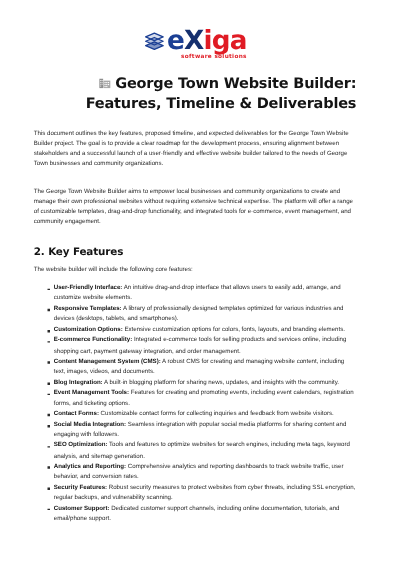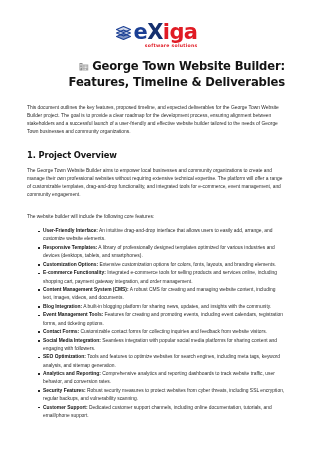--- a/index.html
+++ b/index.html
@@ -187,25 +187,25 @@
           <rect x="9.2" y="12.4" width="1.8" height="1.8" fill="#fff"></rect>
           <rect x="12" y="12.4" width="1.8" height="1.8" fill="#fff"></rect>
           <rect x="14.8" y="12.4" width="1.8" height="1.8" fill="#fff"></rect>
           <rect x="9.2" y="15.6" width="1.8" height="1.8" fill="#fff"></rect>
           <rect x="12" y="15.6" width="1.8" height="1.8" fill="#fff"></rect>
         </svg></span><span>George Town Website Builder: Features, Timeline &amp; Deliverables</span></h1>
 
   <p class="intro">This document outlines the key features, proposed timeline, and expected deliverables for the George Town Website Builder project. The goal is to provide a clear roadmap for the development process, ensuring alignment between stakeholders and a successful launch of a user-friendly and effective website builder tailored to the needs of George Town businesses and community organizations.</p>
 
   <div class="section">
-    <h2 class="section-heading">1. Project Overview</h2>
     <p class="section-intro">The George Town Website Builder aims to empower local businesses and community organizations to create and manage their own professional websites without requiring extensive technical expertise. The platform will offer a range of customizable templates, drag-and-drop functionality, and integrated tools for e-commerce, event management, and community engagement.</p>
   </div>
 
   <div class="section">
+    <h2 class="section-heading">2. Key Features</h2>
     <p class="section-intro">The website builder will include the following core features:</p>
     <ul class="features-list">
         <li class="feature-item"><span class="feature-term">User-Friendly Interface:</span><span> An intuitive drag-and-drop interface that allows users to easily add, arrange, and customize website elements.</span></li>
         <li class="feature-item"><span class="feature-term">Responsive Templates:</span><span> A library of professionally designed templates optimized for various industries and devices (desktops, tablets, and smartphones).</span></li>
         <li class="feature-item"><span class="feature-term">Customization Options:</span><span> Extensive customization options for colors, fonts, layouts, and branding elements.</span></li>
         <li class="feature-item"><span class="feature-term">E-commerce Functionality:</span><span> Integrated e-commerce tools for selling products and services online, including shopping cart, payment gateway integration, and order management.</span></li>
         <li class="feature-item"><span class="feature-term">Content Management System (CMS):</span><span> A robust CMS for creating and managing website content, including text, images, videos, and documents.</span></li>
         <li class="feature-item"><span class="feature-term">Blog Integration:</span><span> A built-in blogging platform for sharing news, updates, and insights with the community.</span></li>
         <li class="feature-item"><span class="feature-term">Event Management Tools:</span><span> Features for creating and promoting events, including event calendars, registration forms, and ticketing options.</span></li>
         <li class="feature-item"><span class="feature-term">Contact Forms:</span><span> Customizable contact forms for collecting inquiries and feedback from website visitors.</span></li>

